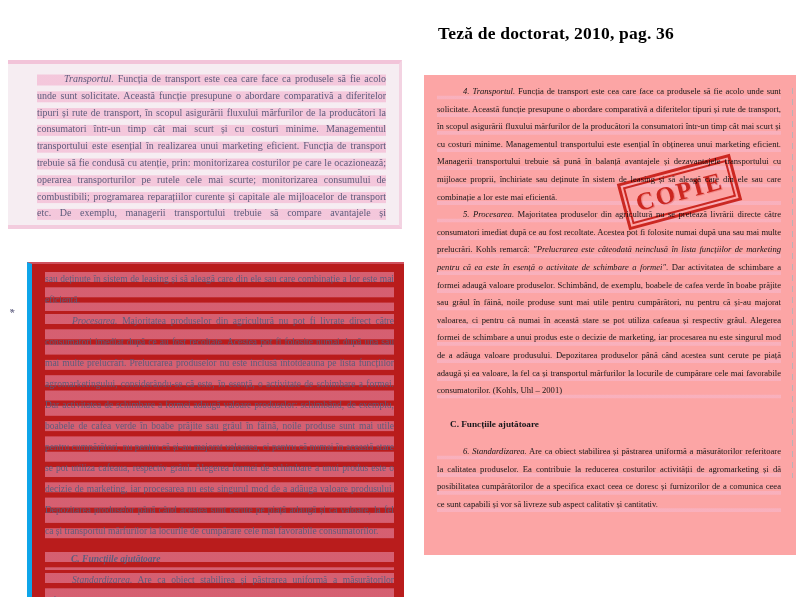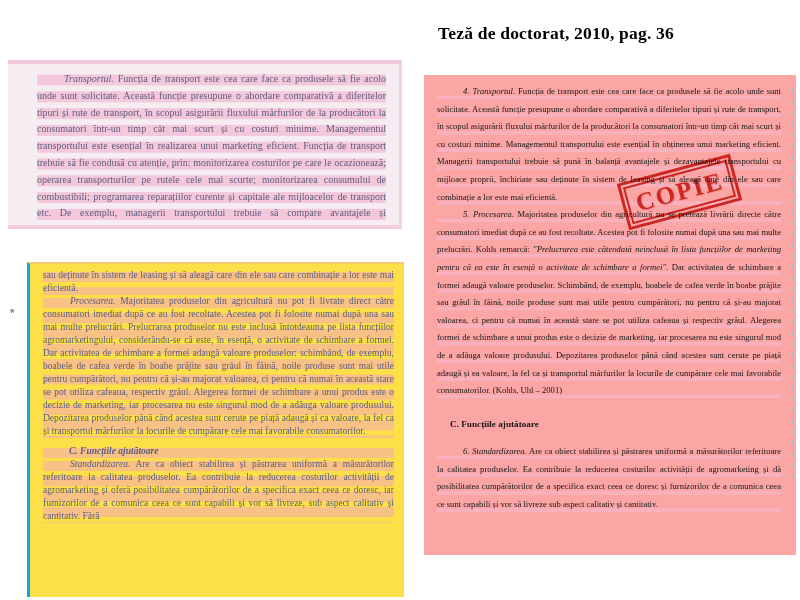--- a/index.html
+++ b/index.html
@@ -24,23 +24,23 @@
     left:8px;top:60px;width:394px;height:169px;
     padding:7px 13px 0 29px;box-sizing:border-box;
     font-size:10px;line-height:16.8px;
     border-top:4px solid rgba(240,164,198,.55);
     border-bottom:4px solid rgba(240,164,198,.45);
     border-right:3px solid rgba(240,164,198,.35);
   }
   .frag2{
     left:27px;top:262px;width:377px;height:335px;
     padding:5px 10px 0 13px;box-sizing:border-box;
-    font-size:9.5px;line-height:13px;
-    background:#fde047;
-    border-left:3px solid #0ea5e9;
+    font-size:9.5px;line-height:21px;
+    background:#b91c1c;
+    border-left:5px solid #0ea5e9;
     border-top:2px solid rgba(240,164,198,.4);
   }
   .frag1 .hl{
     background-image:repeating-linear-gradient(to bottom,
       rgba(242,162,197,0) 0px,rgba(242,162,197,0) 3px,
       rgba(242,162,197,.5) 4px,rgba(242,162,197,.5) 14px,
       rgba(242,162,197,0) 15px,rgba(242,162,197,0) 16.8px);
   }
   .frag2 .hl{
     background-image:repeating-linear-gradient(to bottom,

